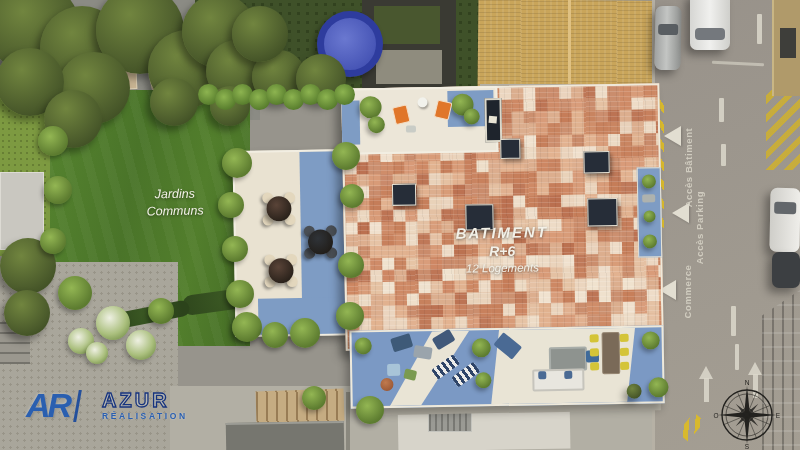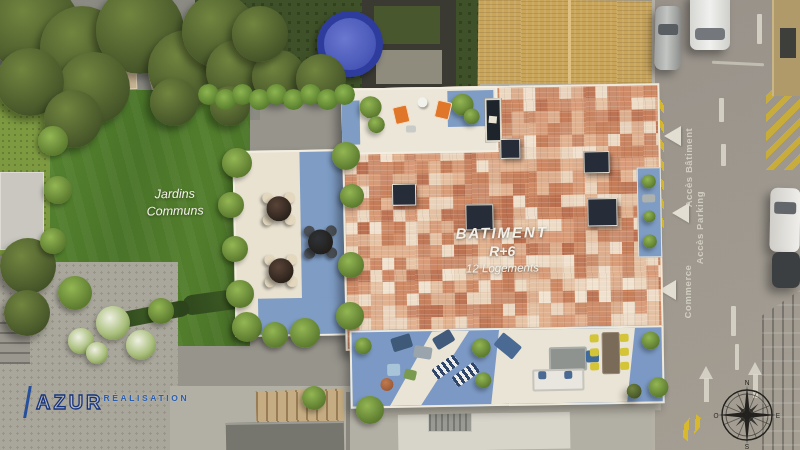--- a/index.html
+++ b/index.html
@@ -861,22 +861,24 @@
     </g>
     <g font-size="6.5" fill="#23221f" text-anchor="middle" font-family="Liberation Sans, sans-serif">
       <text x="0" y="-30">N</text>
       <text x="31" y="2.5">E</text>
       <text x="0" y="34">S</text>
       <text x="-31" y="2.5">O</text>
     </g>
   </svg>
 
   <div class="a" style="left:26px;top:386px;display:flex;align-items:center;gap:7px;z-index:40;">
+    <div style="font-size:34px;font-weight:800;font-style:italic;letter-spacing:-3px;
+                color:#2a5fb0;text-shadow:0 0 3px rgba(240,246,255,.55),1px 1px 2px rgba(0,0,0,.3);">AR</div>
     <div style="width:3px;height:32px;background:#24509c;transform:skewX(-10deg);"></div>
-    <div style="display:flex;flex-direction:row;line-height:1;">
+    <div style="display:flex;flex-direction:column;line-height:1;margin-left:16px;">
       <div style="font-size:20px;font-weight:800;letter-spacing:3px;color:rgba(235,242,252,.25);
                   -webkit-text-stroke:1.3px #16337e;">AZUR</div>
       <div style="font-size:8.5px;font-weight:700;letter-spacing:2.6px;color:#2a5fb0;margin-top:2px;
                   text-shadow:0 0 2px rgba(240,246,255,.5);">RÉALISATION</div>
     </div>
   </div>
 <div class="blob tree" style="left: -12px; top: -18px; width: 92px; height: 92px;"></div>
     <div class="blob tree" style="left: 40px; top: 6px; width: 84px; height: 84px;"></div>
     <div class="blob tree" style="left: 96px; top: -14px; width: 88px; height: 88px;"></div>
     <div class="blob tree" style="left: 148px; top: 30px; width: 78px; height: 78px;"></div>

